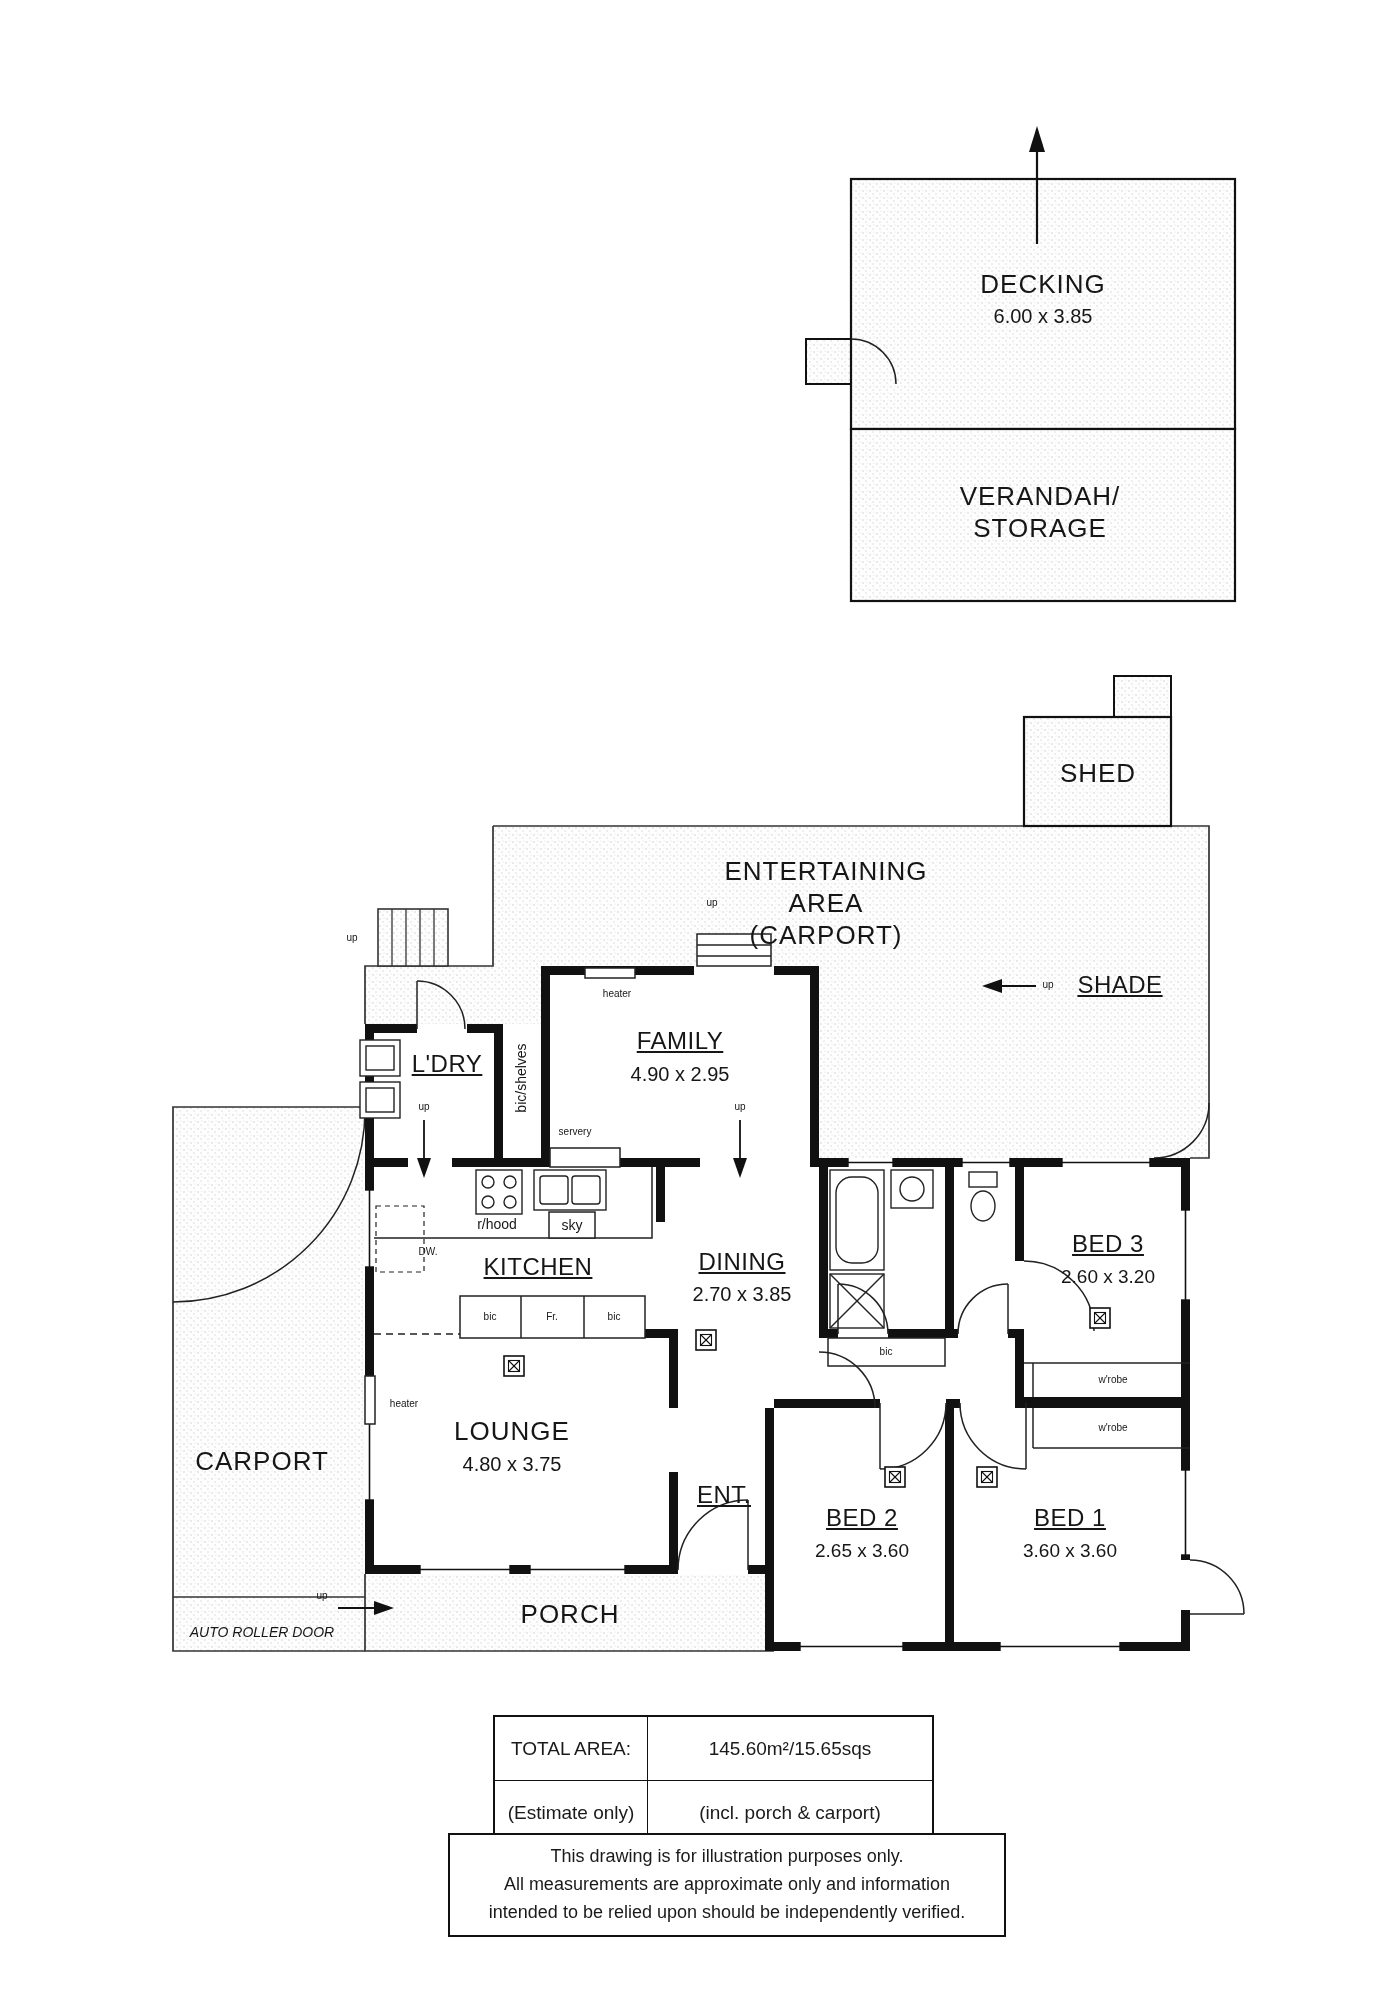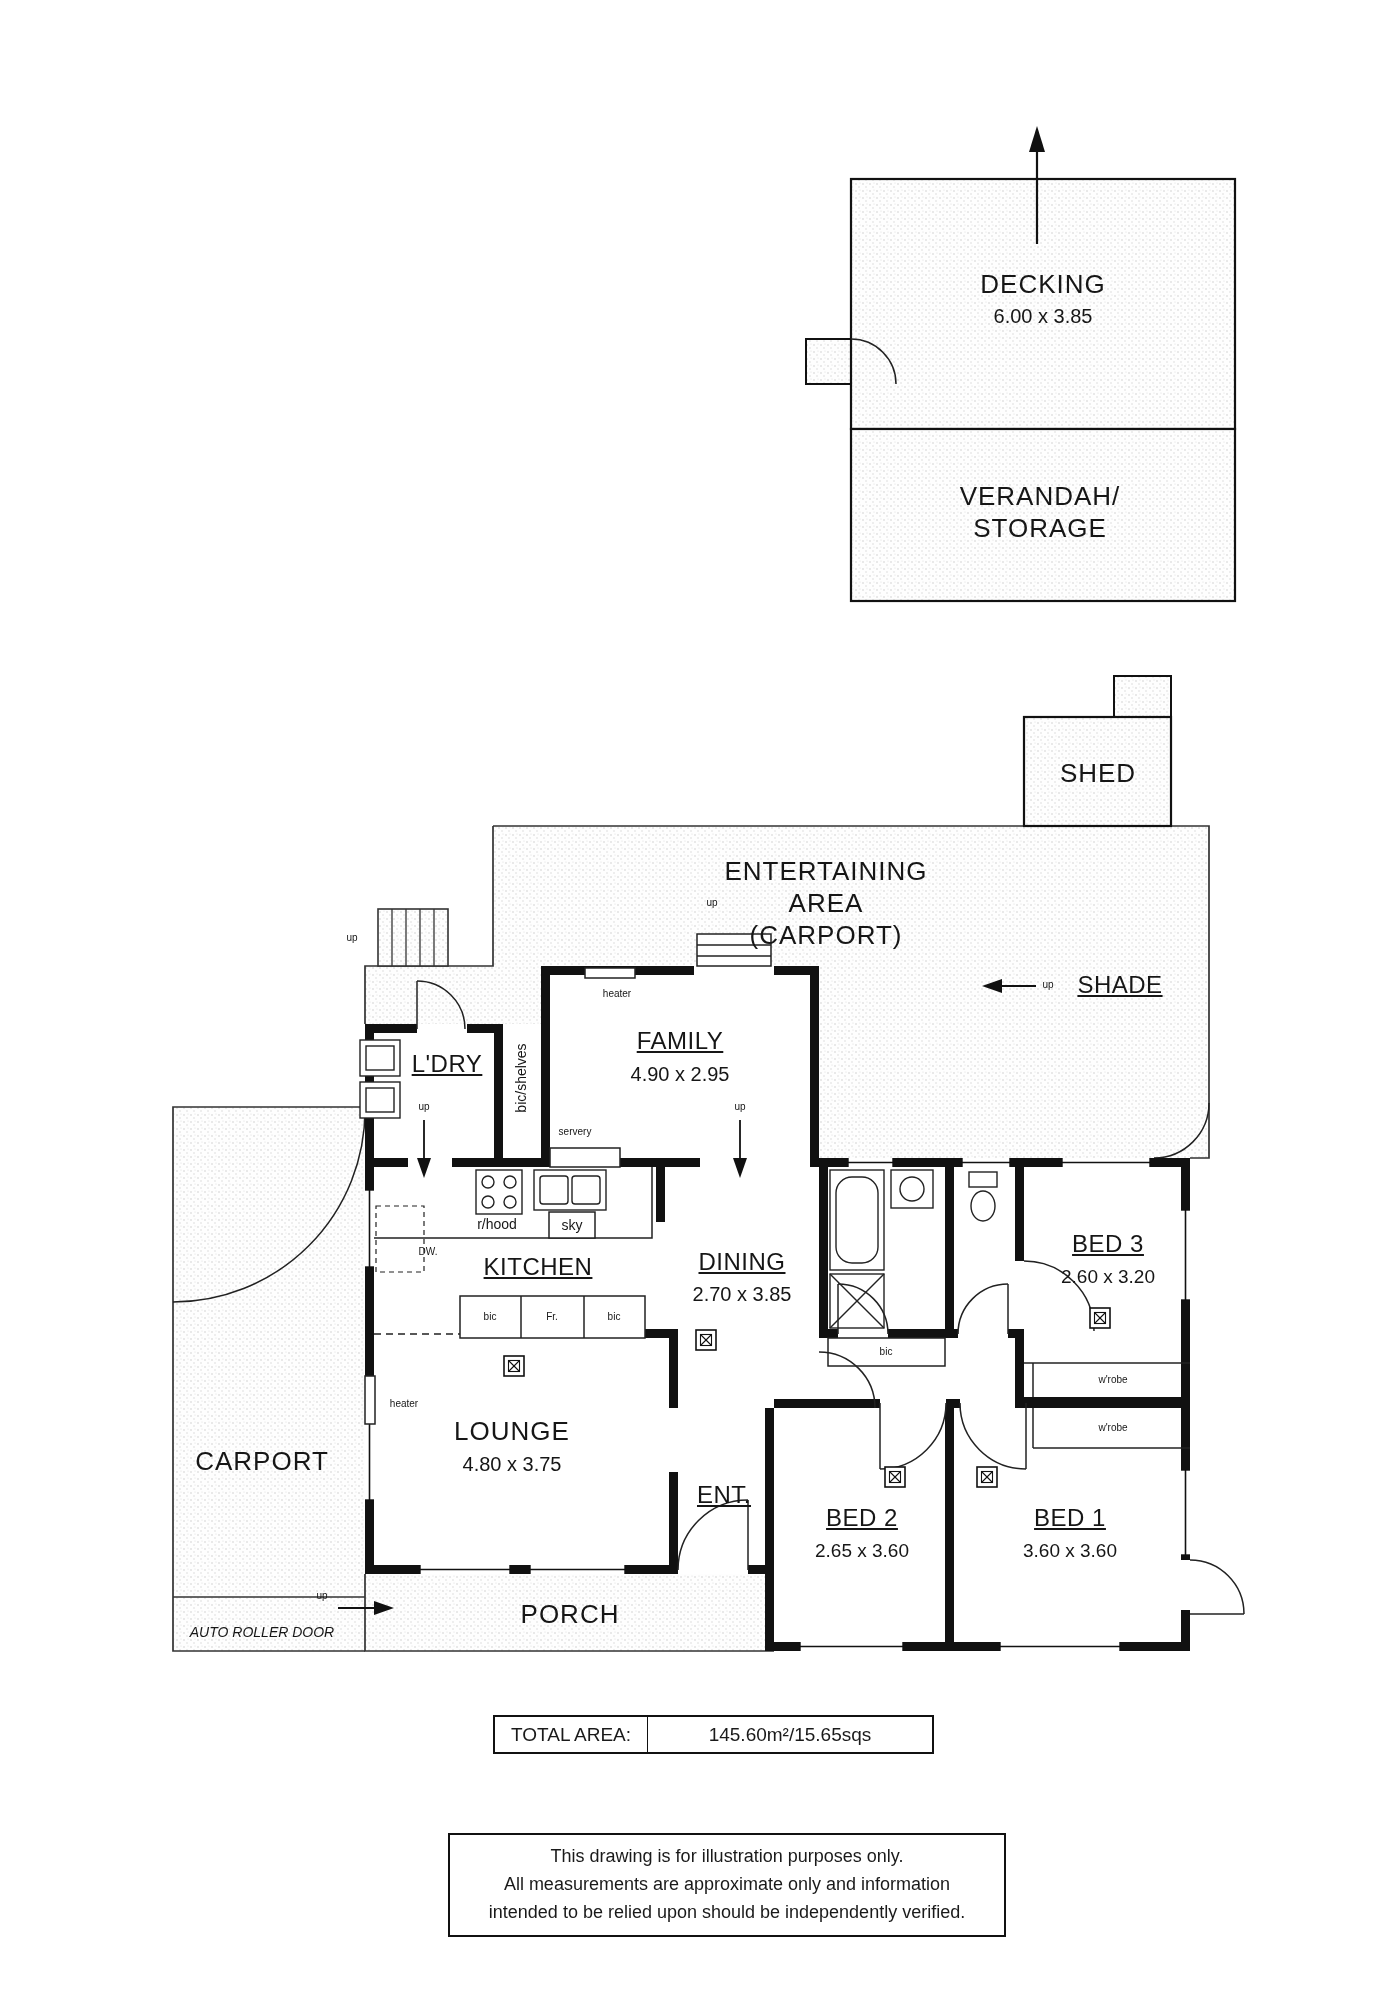--- a/index.html
+++ b/index.html
@@ -11,21 +11,21 @@
   .room{font-size:26px;letter-spacing:1px;}
   .room-sm{font-size:24px;letter-spacing:0.5px;text-decoration:underline;}
   .dims{font-size:20px;}
   .dims-sm{font-size:19px;}
   .small{font-size:10px;}
   .tiny{font-size:14px;}
   .ital{font-style:italic;}
   .vert{writing-mode:vertical-rl;transform:translate(-50%,-50%) rotate(180deg);}
   #area-table{position:absolute;left:493px;top:1715px;width:441px;border:2px solid #111;
               border-collapse:collapse;font-size:19px;background:#fff;}
-  #area-table td{border:1.5px solid #111;text-align:center;padding:4px 6px;height:27px;}
+  #area-table td{border:1.5px solid #111;text-align:center;padding:18px 6px;height:27px;}
   #area-table td.c1{width:140px;}
   #disclaimer{position:absolute;left:448px;top:1833px;width:546px;border:2.5px solid #111;
               background:#fff;text-align:center;font-size:18px;line-height:1.55;padding:8px 4px;}
 </style>
 </head>
 <body>
 
 <div id="stage">
 
 <svg id="plan-svg" width="1381" height="2000" viewBox="0 0 1381 2000">
@@ -393,20 +393,24 @@
 <div class="lbl room" style="left:570px;top:1614px;">PORCH</div>
 <div class="lbl small" style="left:322px;top:1596px;">up</div>
 <div class="lbl tiny ital" style="left:262px;top:1632px;">AUTO ROLLER DOOR</div>
 
 <table id="area-table">
   <tbody>
         <tr>
     <td class="c1">TOTAL AREA:</td>
     <td>145.60m²/15.65sqs</td>
   </tr>
+  <tr>
+    <td class="c1">(Estimate only)</td>
+    <td>(incl. porch &amp; carport)</td>
+  </tr>
 </tbody>
     </table>
 
 <div id="disclaimer">
   <div>This drawing is for illustration purposes only.</div>
   <div>All measurements are approximate only and information</div>
   <div>intended to be relied upon should be independently verified.</div>
 </div>
 
 </div>

